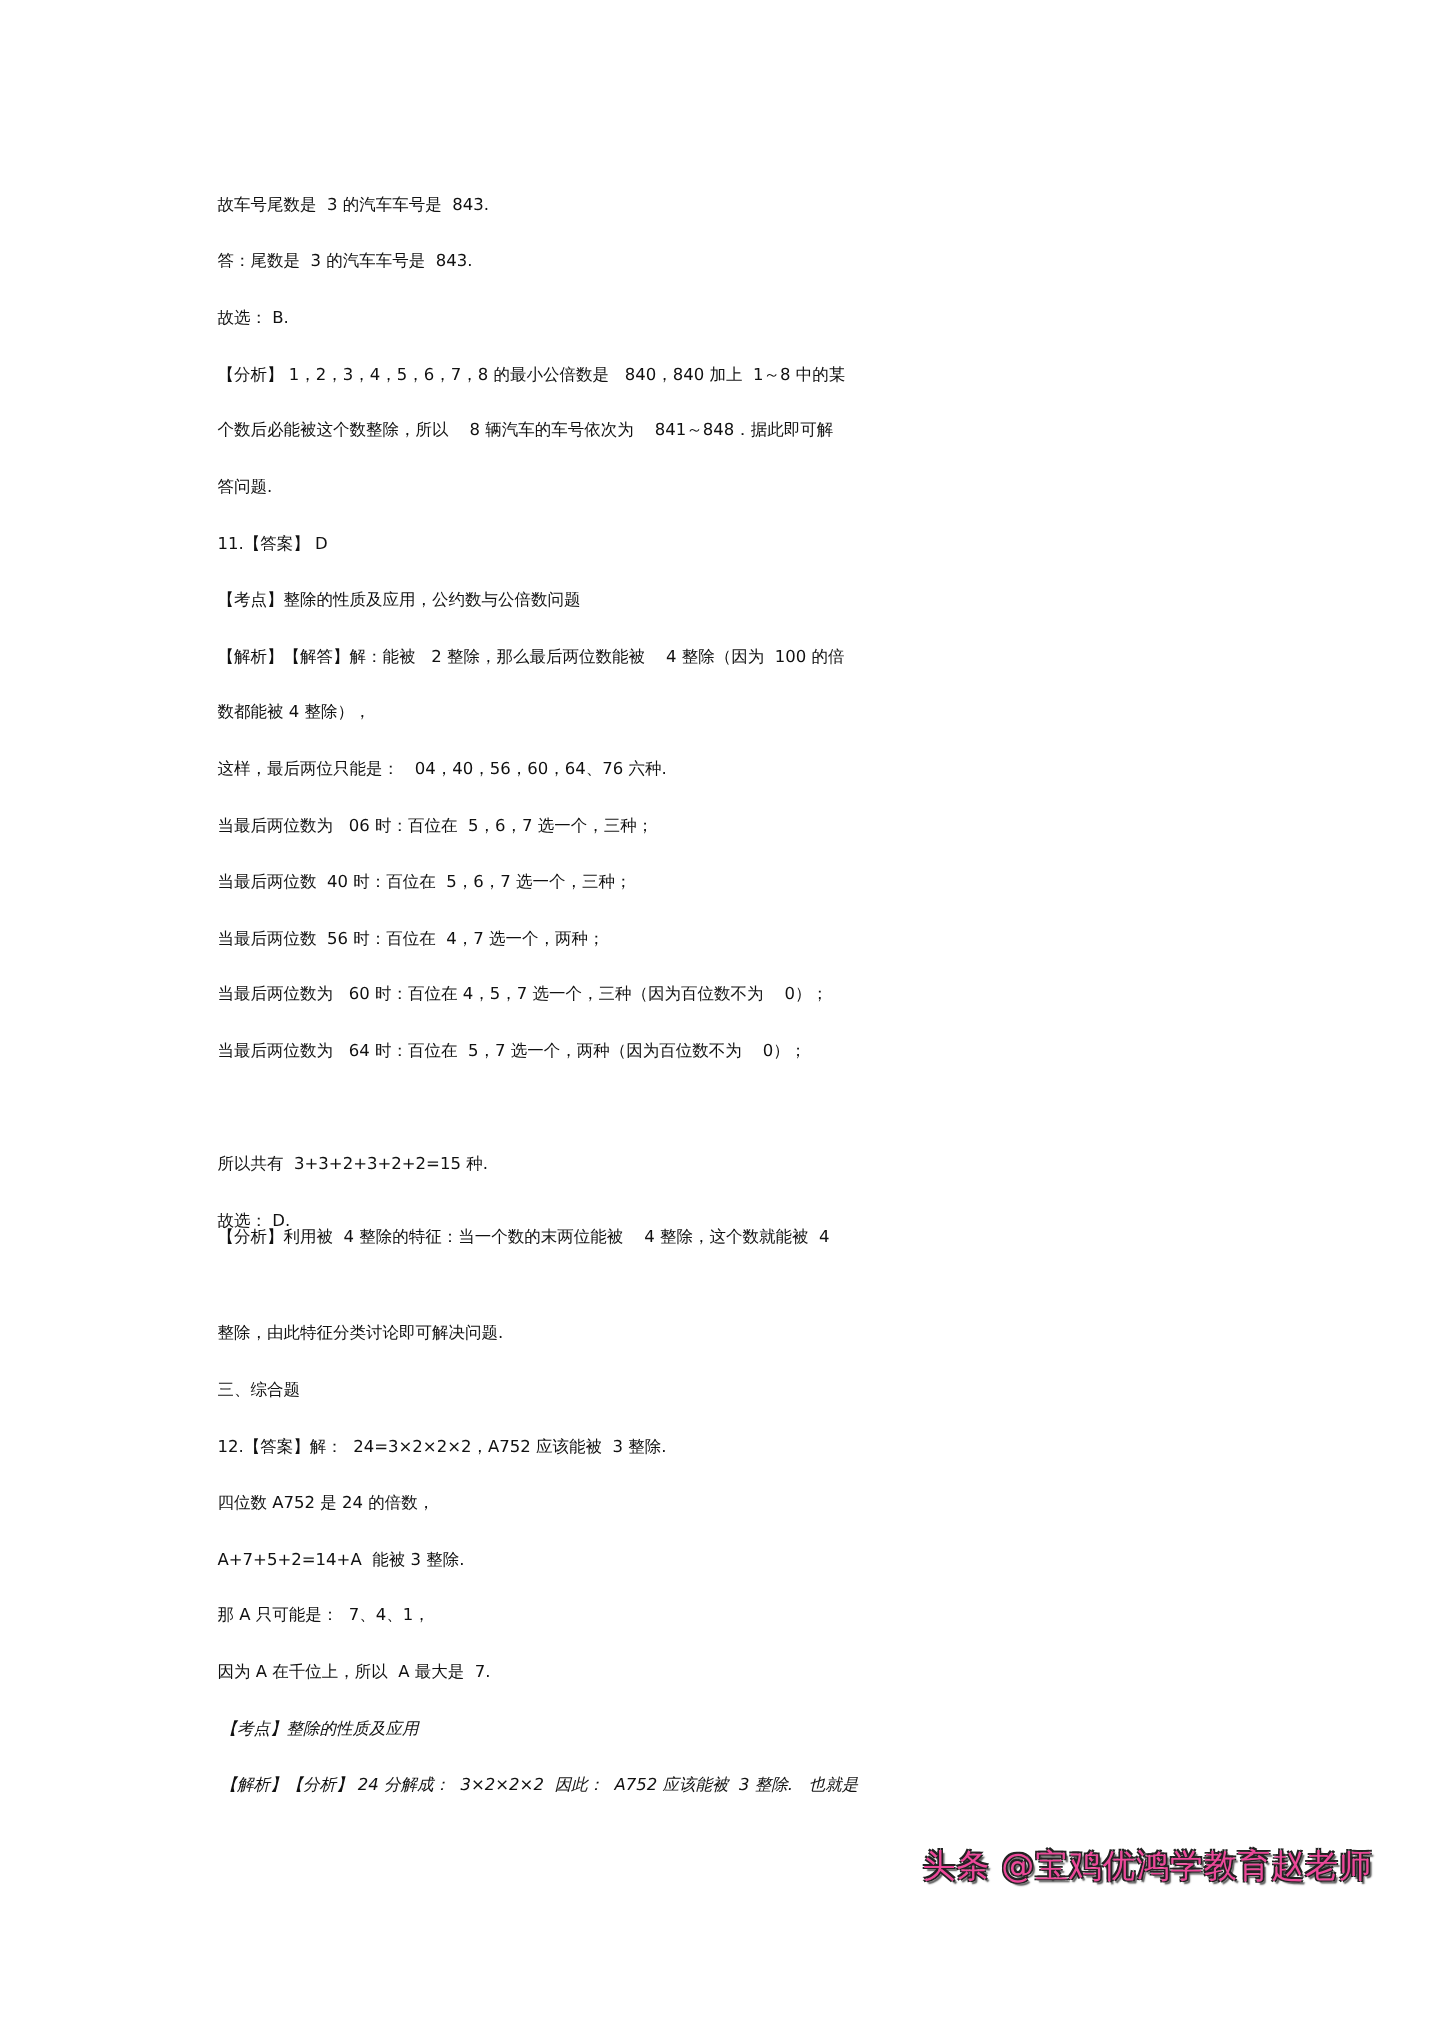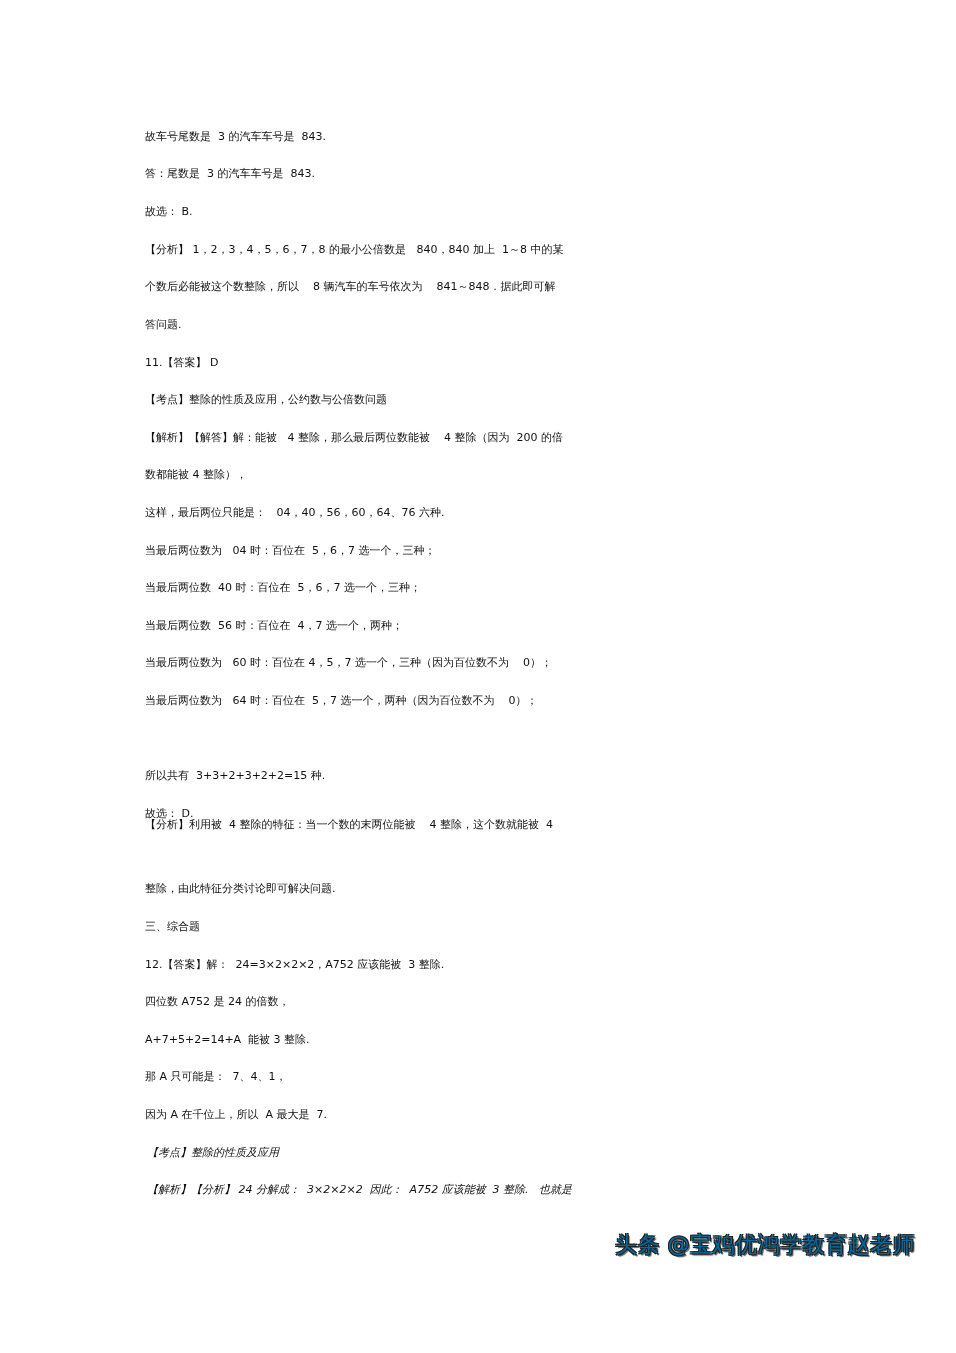--- a/index.html
+++ b/index.html
@@ -8,41 +8,41 @@
     font-family: "DejaVu Sans", "Liberation Sans", sans-serif; color: #111;
   }
   .page { position: absolute; left: 0; top: 0; width: 956px; height: 1353px; }
   .line {
     position: absolute; left: 145px; width: 680px; height: 30px;
     font-size: 11px; line-height: 30px; white-space: pre; letter-spacing: 0px;
   }
   .line.indent { left: 147px; font-style: italic; }
   .watermark {
     position: absolute; left: 615px; top: 1230px; font-size: 22px; line-height: 30px;
-    color: #0369a1; font-family: "DejaVu Sans", sans-serif; white-space: pre;
+    color: #ec4899; font-family: "DejaVu Sans", sans-serif; white-space: pre;
     text-shadow: -1px -1px 0 #222, 1px -1px 0 #222, -1px 1px 0 #222, 1px 1px 0 #222, 2px 2px 1px #555;
     letter-spacing: 0.5px;
   }
 </style>
 </head>
 <body>
 
 <div class="page">
   <div class="line" style="top:122px">故车号尾数是  3 的汽车车号是  843.</div>
   <div class="line" style="top:159px">答：尾数是  3 的汽车车号是  843.</div>
   <div class="line" style="top:197px">故选： B.</div>
   <div class="line" style="top:235px">【分析】 1，2，3，4，5，6，7，8 的最小公倍数是   840，840 加上  1～8 中的某</div>
   <div class="line" style="top:272px">个数后必能被这个数整除，所以    8 辆汽车的车号依次为    841～848．据此即可解</div>
   <div class="line" style="top:310px">答问题.</div>
   <div class="line" style="top:348px">11.【答案】 D</div>
   <div class="line" style="top:385px">【考点】整除的性质及应用，公约数与公倍数问题</div>
-  <div class="line" style="top:423px">【解析】【解答】解：能被   4 整除，那么最后两位数能被    4 整除（因为  200 的倍</div>
+  <div class="line" style="top:423px">【解析】【解答】解：能被   2 整除，那么最后两位数能被    4 整除（因为  100 的倍</div>
   <div class="line" style="top:460px">数都能被 4 整除），</div>
   <div class="line" style="top:498px">这样，最后两位只能是：   04，40，56，60，64、76 六种.</div>
-  <div class="line" style="top:536px">当最后两位数为   04 时：百位在  5，6，7 选一个，三种；</div>
+  <div class="line" style="top:536px">当最后两位数为   06 时：百位在  5，6，7 选一个，三种；</div>
   <div class="line" style="top:573px">当最后两位数  40 时：百位在  5，6，7 选一个，三种；</div>
   <div class="line" style="top:611px">当最后两位数  56 时：百位在  4，7 选一个，两种；</div>
   <div class="line" style="top:648px">当最后两位数为   60 时：百位在 4，5，7 选一个，三种（因为百位数不为    0）；</div>
   <div class="line" style="top:686px">当最后两位数为   64 时：百位在  5，7 选一个，两种（因为百位数不为    0）；</div>
   <div class="line" style="top:761px">所以共有  3+3+2+3+2+2=15 种.</div>
   <div class="line" style="top:799px">故选： D.</div>
   <div class="line" style="top:810px">【分析】利用被  4 整除的特征：当一个数的末两位能被    4 整除，这个数就能被  4</div>
   <div class="line" style="top:912px">三、综合题</div>
   <div class="line" style="top:874px">整除，由此特征分类讨论即可解决问题.</div>
   <div class="line" style="top:950px">12.【答案】解：  24=3×2×2×2，A752 应该能被  3 整除.</div>

